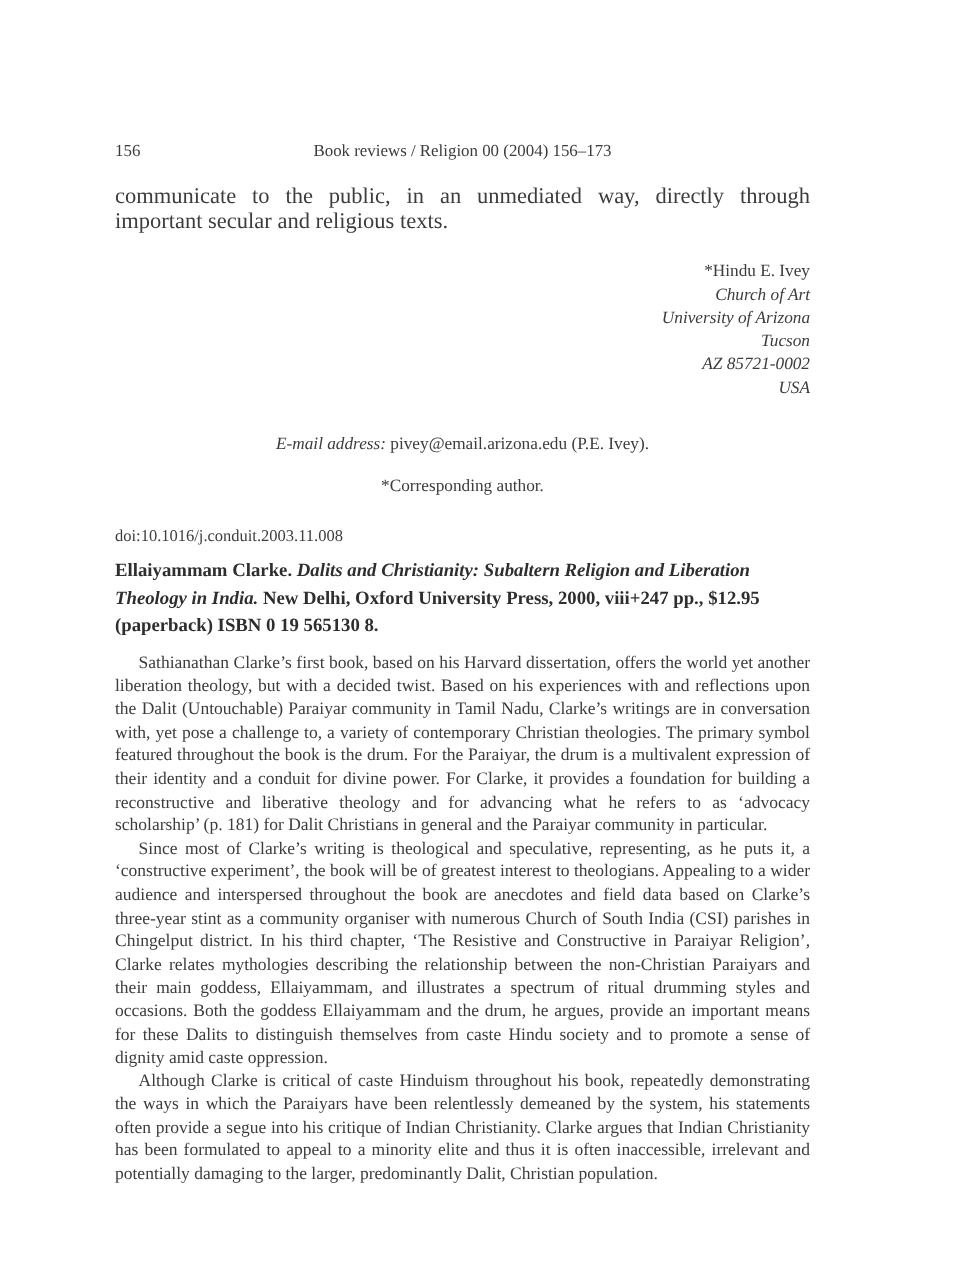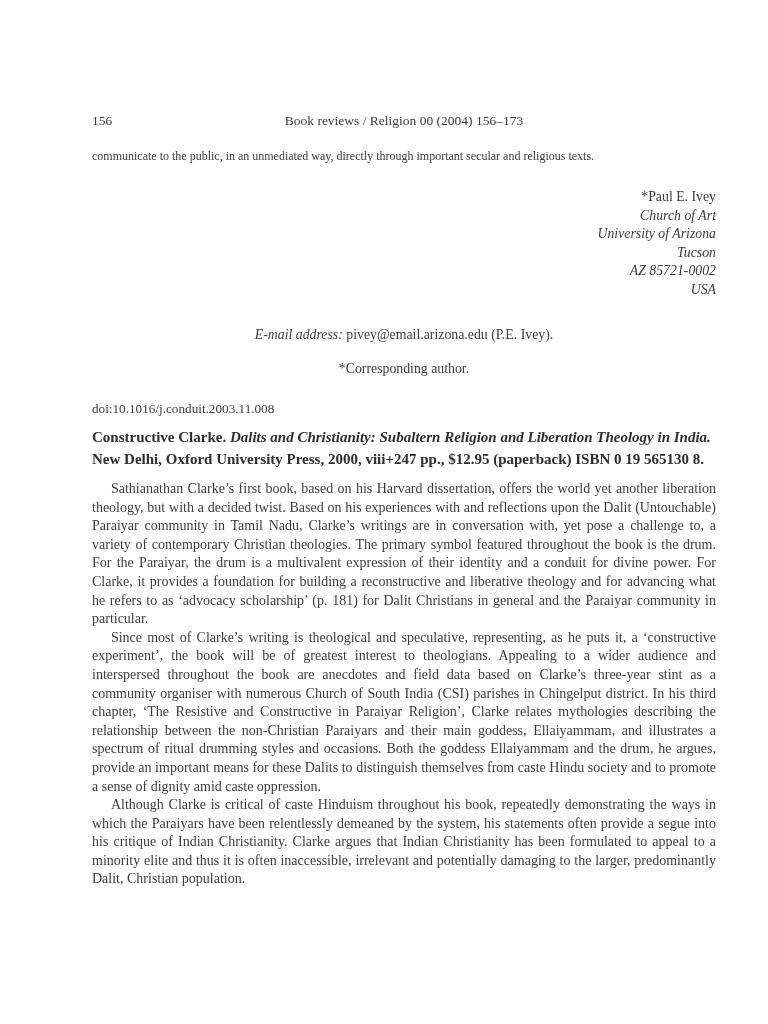--- a/index.html
+++ b/index.html
@@ -6,21 +6,21 @@
     margin: 0;
     padding: 0;
     background: #ffffff;
   }
   .page {
     position: relative;
     box-sizing: border-box;
     width: 768px;
     height: 1024px;
     background: #ffffff;
-    padding: 112px 52px 0 92px;
+    padding: 112px 120px 0 92px;
     font-family: "Liberation Serif", "DejaVu Serif", serif;
     color: #3c3c3c;
     overflow: hidden;
   }
   .running-head {
     position: relative;
     font-size: 13.5px;
     line-height: 18px;
     text-align: center;
     margin-bottom: 16px;
@@ -28,21 +28,21 @@
   .running-head .pagenum {
     position: absolute;
     left: 0;
     top: 0;
     font-style: normal;
   }
   .running-head .journal {
   }
   .intro {
     margin: 0 0 22px 0;
-    font-size: 12px;
+    font-size: 18px;
     line-height: 20px;
     text-align: justify;
   }
   .author-block {
     text-align: right;
     font-size: 13.8px;
     line-height: 18.5px;
     margin: 0 0 27px 0;
   }
   .author-block .affil {
@@ -93,37 +93,37 @@
 <div class="page">
 
   <div class="running-head">
     <span class="pagenum">156</span>
     <span class="journal">Book reviews / Religion 00 (2004) 156–173</span>
   </div>
 
   <p class="intro">communicate to the public, in an unmediated way, directly through important secular and religious texts.</p>
 
   <div class="author-block">
-    <div class="author-name">*Paul E. Ivey</div>
+    <div class="author-name">*Hindu E. Ivey</div>
     <div class="affil">Church of Art</div>
     <div class="affil">University of Arizona</div>
     <div class="affil">Tucson</div>
     <div class="affil">AZ 85721-0002</div>
     <div class="affil">USA</div>
   </div>
 
   <p class="email-line">
     <span class="em-label">E-mail address:</span><span> pivey@email.arizona.edu (P.E. Ivey).</span>
   </p>
 
   <p class="corresponding">*Corresponding author.</p>
 
   <p class="doi">doi:10.1016/j.conduit.2003.11.008</p>
 
   <h2 class="review-heading">
-    <span>Constructive Clarke. </span><span class="it">Dalits and Christianity: Subaltern Religion and Liberation Theology in India.</span><span> New Delhi, Oxford University Press, 2000, viii+247 pp., $12.95 (paperback) ISBN 0 19 565130 8.</span>
+    <span>Ellaiyammam Clarke. </span><span class="it">Dalits and Christianity: Subaltern Religion and Liberation Theology in India.</span><span> New Delhi, Oxford University Press, 2000, viii+247 pp., $12.95 (paperback) ISBN 0 19 565130 8.</span>
   </h2>
 
   <p class="body-para">Sathianathan Clarke’s first book, based on his Harvard dissertation, offers the world yet another liberation theology, but with a decided twist. Based on his experiences with and reflections upon the Dalit (Untouchable) Paraiyar community in Tamil Nadu, Clarke’s writings are in conversation with, yet pose a challenge to, a variety of contemporary Christian theologies. The primary symbol featured throughout the book is the drum. For the Paraiyar, the drum is a multivalent expression of their identity and a conduit for divine power. For Clarke, it provides a foundation for building a reconstructive and liberative theology and for advancing what he refers to as ‘advocacy scholarship’ (p. 181) for Dalit Christians in general and the Paraiyar community in particular.</p>
   <p class="body-para">Since most of Clarke’s writing is theological and speculative, representing, as he puts it, a ‘constructive experiment’, the book will be of greatest interest to theologians. Appealing to a wider audience and interspersed throughout the book are anecdotes and field data based on Clarke’s three-year stint as a community organiser with numerous Church of South India (CSI) parishes in Chingelput district. In his third chapter, ‘The Resistive and Constructive in Paraiyar Religion’, Clarke relates mythologies describing the relationship between the non-Christian Paraiyars and their main goddess, Ellaiyammam, and illustrates a spectrum of ritual drumming styles and occasions. Both the goddess Ellaiyammam and the drum, he argues, provide an important means for these Dalits to distinguish themselves from caste Hindu society and to promote a sense of dignity amid caste oppression.</p>
   <p class="body-para">Although Clarke is critical of caste Hinduism throughout his book, repeatedly demonstrating the ways in which the Paraiyars have been relentlessly demeaned by the system, his statements often provide a segue into his critique of Indian Christianity. Clarke argues that Indian Christianity has been formulated to appeal to a minority elite and thus it is often inaccessible, irrelevant and potentially damaging to the larger, predominantly Dalit, Christian population.</p>
 
 </div>
 
 </body></html>

